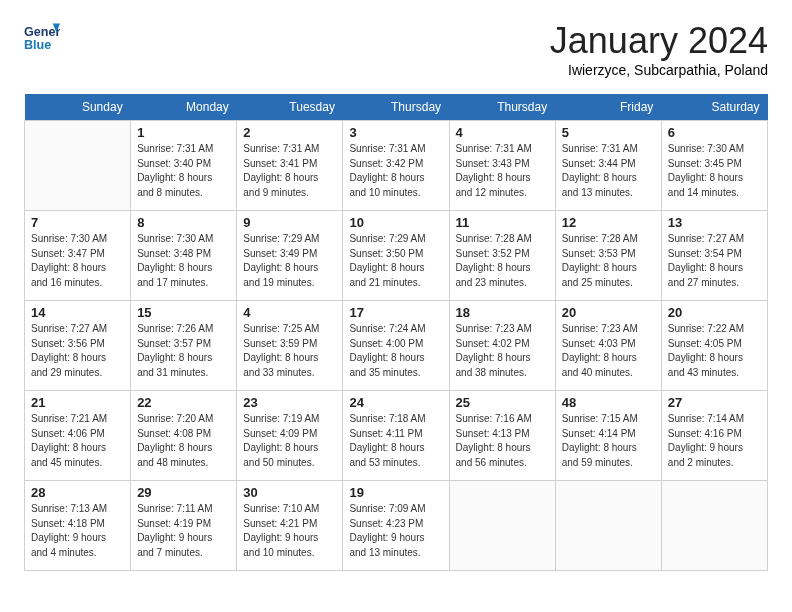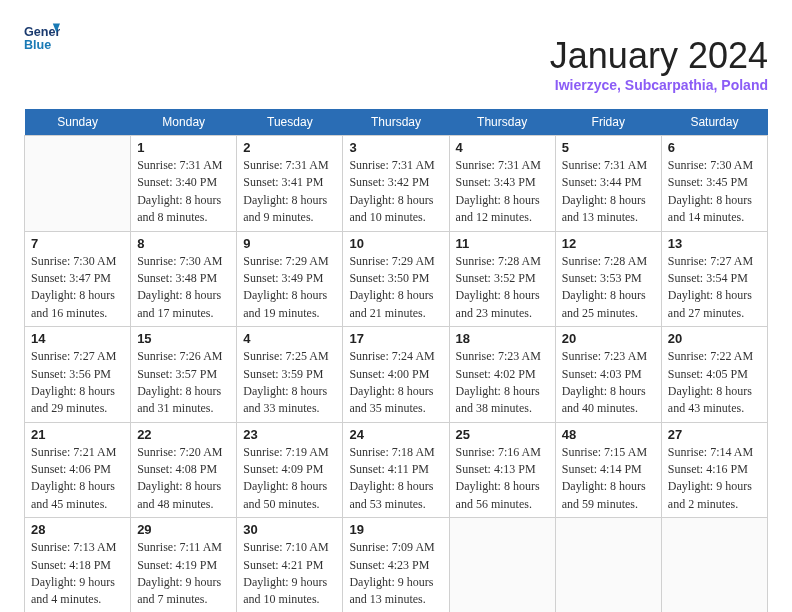--- a/index.html
+++ b/index.html
@@ -20,41 +20,39 @@
       display: flex;
       align-items: center;
       gap: 6px;
     }
     .logo-icon {
       width: 36px;
       height: 36px;
     }
     .title-block {
       text-align: right;
-      margin-top: 15px;
     }
     .month-title {
       font-size: 36px;
       font-weight: 300;
       color: #222;
     }
     .location {
       font-size: 14px;
-      color: #8b5cf6;
-      font-weight: bold;
+      color: #000000;
     }
     .calendar-table {
       width: 100%;
       border-collapse: collapse;
       font-size: 11px;
     }
     .calendar-table th {
       background: #2a6db5;
       color: #fff;
-      text-align: center;
+      text-align: right;
       padding: 6px 8px;
       font-size: 12px;
       font-weight: normal;
     }
     .calendar-table td {
       border: 1px solid #d0d0d0;
       vertical-align: top;
       padding: 4px 6px;
       width: calc(100% / 7);
       min-height: 80px;
@@ -62,23 +60,22 @@
     }
     .day-number {
       font-size: 13px;
       font-weight: bold;
       color: #222;
       display: block;
       margin-bottom: 2px;
     }
     .day-info {
       color: #333;
-      font-size: 12px;
+      font-size: 10px;
       line-height: 1.45;
-      font-family: Liberation Serif, serif;
     }
     .empty-cell {
       background: #fafafa;
     }
   </style>
 </head>
 <body>
 
 <div class="header">
   <div class="logo">

